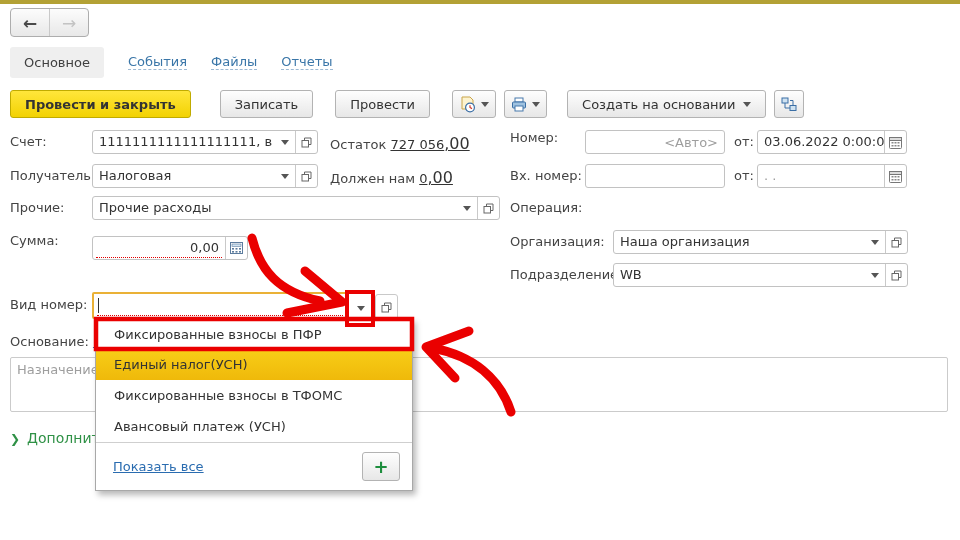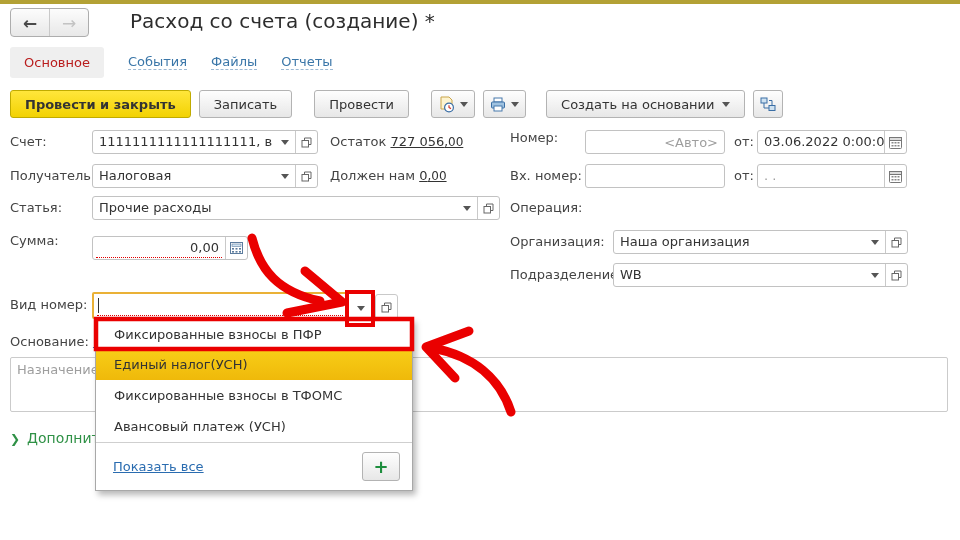--- a/index.html
+++ b/index.html
@@ -10,21 +10,21 @@
   
   .navgrp{position:absolute;left:10px;top:8px;display:flex;border:1px solid #adadad;border-radius:4px;
           overflow:hidden;background:linear-gradient(#fcfcfc,#e8e8e8)}
   .navbtn{width:38px;height:27px;display:flex;align-items:center;justify-content:center;font-size:17px;cursor:pointer}
   .navbtn.back{color:#4a4a4a;border-right:1px solid #c9c9c9;font-weight:bold}
   .navbtn.fwd{color:#c3c3c3}
   .title{position:absolute;left:130px;top:9px;font-size:20px;color:#2d2d2d;white-space:nowrap}
 
   
   .tabs{position:absolute;left:10px;top:46px;height:32px;display:flex;align-items:center}
-  .tab-active{background:#efefef;border-radius:3px;padding:8px 14px;color:#b91c1c;cursor:pointer}
+  .tab-active{background:#efefef;border-radius:3px;padding:8px 14px;color:#404040;cursor:pointer}
   .tab-link{margin-left:24px;color:#3a76a8;border-bottom:1px dashed #9db9d3;cursor:pointer;line-height:15px}
 
   
   .toolbar{position:absolute;left:10px;top:90px;display:flex;align-items:center}
   .btn{display:inline-flex;align-items:center;justify-content:center;height:28px;padding:8px 14px;
        border:1px solid #b3b3b3;border-radius:3px;background:linear-gradient(#fefefe,#e7e7e7);
        color:#333;white-space:nowrap;cursor:pointer;box-sizing:border-box}
   .btn.primary{background:linear-gradient(#ffe63b,#f2d203);border-color:#c0ab00;font-weight:bold}
   .iconbtn{padding:0 6px}
   .caret{width:0;height:0;border-left:4px solid transparent;border-right:4px solid transparent;border-top:5px solid #555}
@@ -40,21 +40,21 @@
   .ctl .dd{width:20px;display:flex;align-items:center;justify-content:center;cursor:pointer}
   .ctl .opn{width:21px;border-left:1px solid #c9c9c9;display:flex;align-items:center;justify-content:center;cursor:pointer}
   .txt.num{text-align:right}
   .reqline{position:absolute;left:3px;right:3px;bottom:1px;border-bottom:1px dotted #e00000}
   .plainput{position:absolute;height:24px;border:1px solid #c2c2c2;border-radius:3px;box-sizing:border-box;
             padding:0 6px;font:inherit;color:#333;background:#fff}
   .plainput::placeholder{color:#9e9e9e}
   .gray{color:#9e9e9e}
 
   .linkval{color:#333;text-decoration:underline;cursor:pointer}
-  .dec{font-size:12px}
+  .dec{font-size:16px}
   .blulink{color:#2a6cb0;text-decoration:underline;cursor:pointer}
 
   
   .focusbox{position:absolute;left:92px;top:292px;width:256px;height:27px;border:2px solid #eab136;border-radius:2px;
             background:#fff;box-sizing:border-box}
   .cursorline{position:absolute;left:4px;top:4px;width:1px;height:15px;background:#333}
   .vid-dd{position:absolute;left:350px;top:296px;width:22px;height:24px;display:flex;align-items:center;justify-content:center;cursor:pointer}
   .vid-opn{position:absolute;left:375px;top:294px;width:23px;height:26px;border:1px solid #c9c9c9;border-radius:3px;
            display:flex;align-items:center;justify-content:center;background:#fff;cursor:pointer;box-sizing:border-box}
 
@@ -87,32 +87,31 @@
   <div class="topbar"></div>
 
   <div class="navgrp">
     <div class="navbtn back">
         <span>←</span>
       </div>
     <div class="navbtn fwd">
         <span>→</span>
       </div>
   </div>
-  <div class="title">Расход со счета (создание) *</div>
 
   <div class="tabs">
     <div class="tab-active">Основное</div>
     <div class="tab-link">События</div>
     <div class="tab-link">Файлы</div>
     <div class="tab-link">Отчеты</div>
   </div>
 
   <div class="toolbar">
     <div class="btn primary">Провести и закрыть</div>
-    <div class="btn" style="margin-left:8px">Записать</div>
+    <div class="btn" style="margin-left:29px">Записать</div>
     <div class="btn" style="margin-left:22px">Провести</div>
     <div class="btn iconbtn" style="margin-left:22px">
       <span>
         <svg width="17" height="17" viewBox="0 0 17 17">
             <path d="M3 1 h8 l3 3 v9 h-11 z" fill="#fdf3cf" stroke="#c9a54a"></path>
             <circle cx="11" cy="11.5" r="4.4" fill="#fff" stroke="#3a6ea5" stroke-width="1.2"></circle>
             <path d="M11 9.2 V11.5 L13 12.6" stroke="#d03a2a" stroke-width="1.2" fill="none"></path>
           </svg>
       </span>
       <span class="caret"></span>
@@ -175,21 +174,21 @@
             <path d="M3.5 3.5 V1 H10 V7.5 H7.5" fill="none" stroke="#666"></path>
           </svg>
         </span>
     </div>
   </div>
   <span class="lbl" style="left:330px;top:168px">
     <span>Должен нам</span>
     <span class="linkval"><span>0</span><span class="dec">,00</span></span>
   </span>
 
-  <span class="lbl" style="left:10px;top:200px">Статья:</span>
+  <span class="lbl" style="left:10px;top:200px">Прочие:</span>
   <div class="ctl" style="left:92px;top:196px;width:408px">
     <div class="txt">Прочие расходы</div>
     <div class="dd">
         <span class="caret"></span>
       </div>
     <div class="opn">
       <span>
           <svg width="11" height="11" viewBox="0 0 11 11">
             <rect x="1" y="3.5" width="6.5" height="6.5" fill="#fff" stroke="#666"></rect>
             <path d="M3.5 3.5 V1 H10 V7.5 H7.5" fill="none" stroke="#666"></path>

